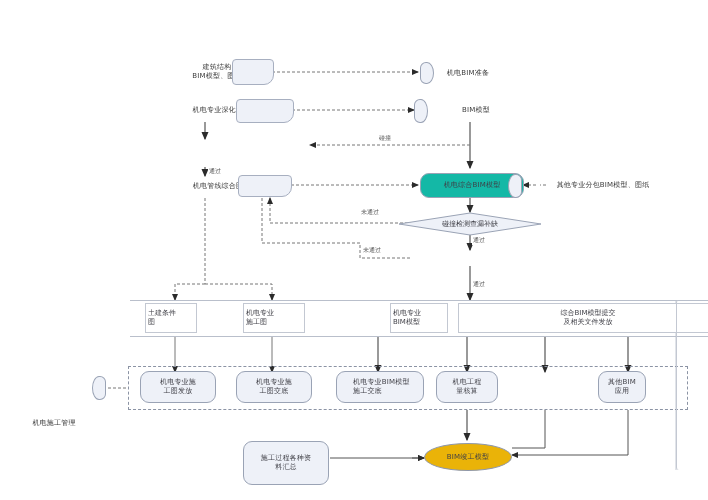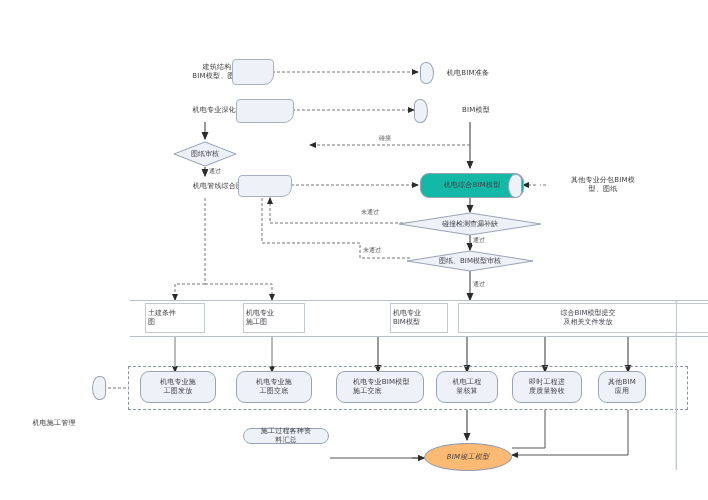--- a/index.html
+++ b/index.html
@@ -41,23 +41,22 @@
   .half{
     background:#eef1f8;border:1px solid #9aa3b5;
     border-radius:50% 6px 6px 50%;
   }
   .half-l{
     background:#eef1f8;border:1px solid #9aa3b5;
     border-radius:6px 50% 50% 6px;
   }
 
   .ellipse{
-    background:#fdba74;border:1px solid #8f98ab;
+    background:#eab308;border:1px solid #8f98ab;
     border-radius:50%;
-    font-style:italic;
   }
 
   
   .diamond-wrap{position:absolute;}
   .diamond-wrap .dshape{
     position:absolute;left:0;top:0;width:100%;height:100%;
     background:#eef1f8;border:1px solid #9aa3b5;
     transform:rotate(45deg) ;
   }
   .diamond-txt{
@@ -172,68 +171,55 @@
   <div class="node plain-label" style="left:436px;top:63px;width:64px;height:20px;">
     <span>机电BIM准备</span>
   </div>
 
   <div class="node half-l" style="left:414px;top:99px;width:14px;height:24px;"></div>
   <div class="node plain-label" style="left:452px;top:101px;width:48px;height:18px;">
     <span>BIM模型</span>
   </div>
 
 
-  <div class="diamond-wrap" style="left:173px;top:141px;width:64px;height:26px;">
-    <div class="dshape" style="transform:none;clip-path:polygon(50% 0,100% 50%,50% 100%,0 50%);border:none;background:#eef1f8;"></div>
-    <svg width="64" height="26" style="position:absolute;left:0;top:0;">
-      <polygon points="32,1 63,13 32,25 1,13" fill="none" stroke="#9aa3b5" stroke-width="1"></polygon>
-    </svg>
-    <div class="diamond-txt">图纸审核</div>
-  </div>
   <div class="edge-label" style="left:208px;top:167px;">通过</div>
   <div class="edge-label" style="left:378px;top:134px;">碰撞</div>
 
   <div class="node plain-label" style="left:172px;top:176px;width:92px;height:20px;">
     <span>机电管线综合图</span>
   </div>
   <div class="node doc" style="left:238px;top:175px;width:54px;height:22px;"></div>
 
   <div class="node rrect" style="left:420px;top:173px;width:104px;height:25px;">
     <span>机电综合BIM模型</span>
   </div>
 
   <div class="node half" style="left:508px;top:174px;width:14px;height:24px;"></div>
-  <div class="node plain-label" style="left:548px;top:170px;width:110px;height:30px;flex-direction:column;">
+  <div class="node plain-label" style="left:548px;top:170px;width:110px;height:30px;flex-direction:row;">
     <span>其他专业分包BIM模</span>
     <span>型、图纸</span>
   </div>
 
   <div class="diamond-wrap" style="left:398px;top:212px;width:144px;height:24px;">
     <svg width="144" height="24" style="position:absolute;left:0;top:0;">
       <polygon points="72,1 143,12 72,23 1,12" fill="#eef1f8" stroke="#9aa3b5" stroke-width="1"></polygon>
     </svg>
     <div class="diamond-txt">碰撞检测查漏补缺</div>
   </div>
   <div class="edge-label" style="left:472px;top:236px;">通过</div>
 
   <div class="edge-label" style="left:360px;top:208px;">未通过</div>
   <div class="edge-label" style="left:362px;top:246px;">未通过</div>
 
-  <div class="diamond-wrap" style="left:406px;top:250px;width:128px;height:22px;">
-    <svg width="128" height="22" style="position:absolute;left:0;top:0;">
-      <polygon points="64,1 127,11 64,21 1,11" fill="#eef1f8" stroke="#9aa3b5" stroke-width="1"></polygon>
-    </svg>
-    <div class="diamond-txt">图纸、BIM模型审核</div>
-  </div>
   <div class="edge-label" style="left:472px;top:280px;">通过</div>
 
   <div class="cellrow-line" style="left:130px;top:300px;width:578px;"></div>
   <div class="cellrow-line" style="left:130px;top:336px;width:578px;"></div>
 
-  <div class="cell" style="left:145px;top:303px;width:60px;height:30px;flex-direction:column;align-items:flex-start;">
+  <div class="cell" style="left:145px;top:303px;width:52px;height:30px;flex-direction:column;align-items:flex-start;">
     <span>土建条件</span>
     <span>图</span>
   </div>
   <div class="cell" style="left:243px;top:303px;width:62px;height:30px;flex-direction:column;align-items:flex-start;">
     <span>机电专业</span>
     <span>施工图</span>
   </div>
   <div class="cell" style="left:390px;top:303px;width:58px;height:30px;flex-direction:column;align-items:flex-start;">
     <span>机电专业</span>
     <span>BIM模型</span>
@@ -259,30 +245,26 @@
     <span>工图交底</span>
   </div>
   <div class="node rrect pale" style="left:336px;top:371px;width:88px;height:32px;flex-direction:column;align-items:flex-start;padding-left:16px;">
     <span>机电专业BIM模型</span>
     <span>施工交底</span>
   </div>
   <div class="node rrect pale" style="left:436px;top:371px;width:62px;height:32px;flex-direction:column;">
     <span>机电工程</span>
     <span>量核算</span>
   </div>
-  <div class="node rrect pale" style="left:512px;top:371px;width:70px;height:32px;flex-direction:column;">
-    <span>即时工程进</span>
-    <span>度质量验收</span>
-  </div>
   <div class="node rrect pale" style="left:598px;top:371px;width:48px;height:32px;flex-direction:column;">
     <span>其他BIM</span>
     <span>应用</span>
   </div>
 
-  <div class="node rrect pale" style="left:243px;top:428px;width:86px;height:16px;flex-direction:column;">
+  <div class="node rrect pale" style="left:243px;top:441px;width:86px;height:44px;flex-direction:column;">
     <span>施工过程各种资</span>
     <span>料汇总</span>
   </div>
 
   <div class="node ellipse" style="left:424px;top:443px;width:88px;height:28px;">
     <span>BIM竣工模型</span>
   </div>
 
   <div class="solidgroup" style="left:676px;top:300px;width:30px;height:170px;border-left:1px solid #c3c8d2;border-top:none;border-right:none;border-bottom:none;"></div>
 

